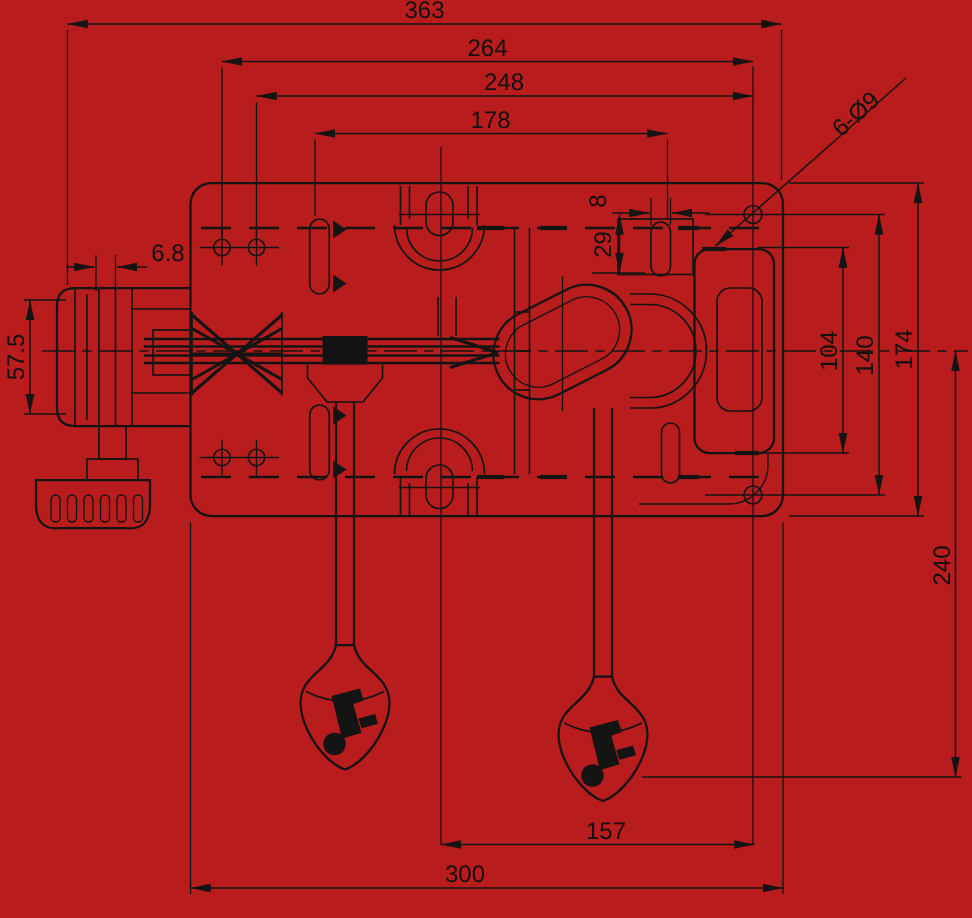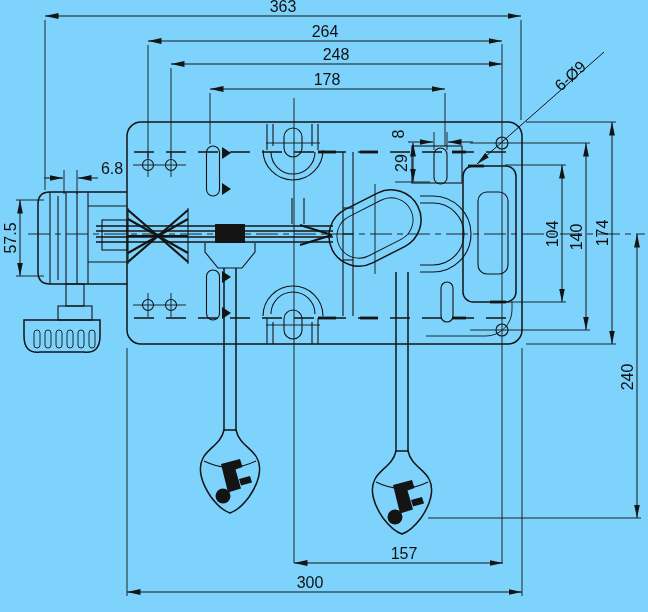--- a/index.html
+++ b/index.html
@@ -1,16 +1,16 @@
 <!DOCTYPE html>
 <html><head>
 <meta charset="utf-8">
 <style>
   html,body{margin:0;padding:0;background:#ffffff;}
-  #canvas{position:relative;width:648px;height:612px;background:#7dd3fc;overflow:hidden;}
+  #canvas{position:relative;width:648px;height:612px;background:#b91c1c;overflow:hidden;}
   svg{display:block;}
   .dline{stroke:#141414;stroke-width:1;fill:none;}
   .eline{stroke:#141414;stroke-width:0.9;fill:none;}
   .cline{stroke:#141414;stroke-width:0.9;fill:none;stroke-dasharray:22 5 6 5;}
   .geo{stroke:#141414;stroke-width:1.5;fill:none;}
   .geo2{stroke:#141414;stroke-width:1.1;fill:none;}
   .thin{stroke:#141414;stroke-width:0.9;fill:none;}
   .bold{stroke:#141414;stroke-width:2.8;fill:none;}
   .cable{stroke:#141414;stroke-width:1.6;fill:none;}
   .bow{stroke:#141414;stroke-width:2.1;fill:none;}

